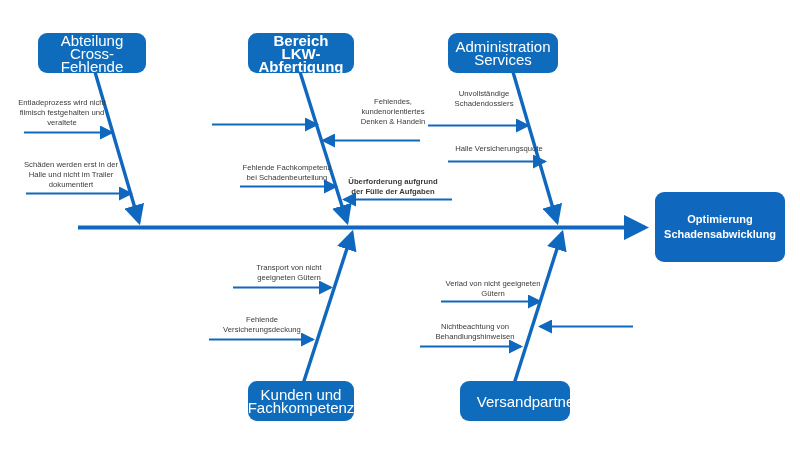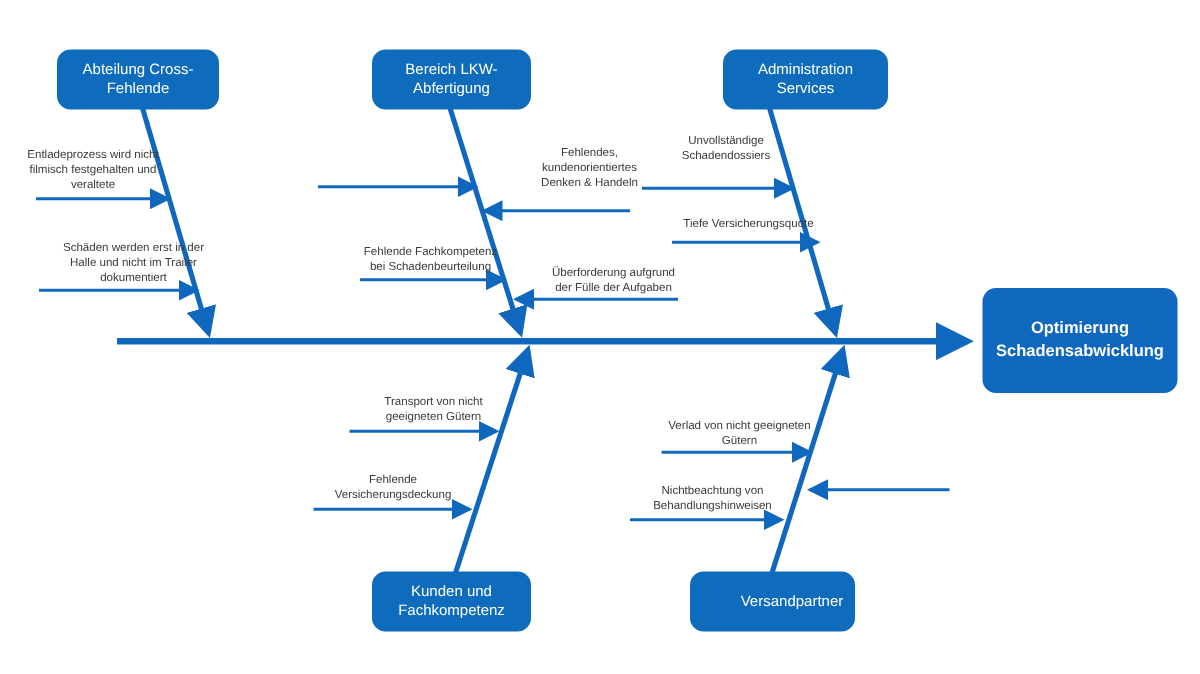--- a/index.html
+++ b/index.html
@@ -28,21 +28,21 @@
   }
   .cat-box {
     position: absolute;
     background: #0F6CBD;
     border-radius: 9px;
     color: #ffffff;
     display: flex;
     align-items: center;
     justify-content: center;
     text-align: center;
-    font-size: 10px;
+    font-size: 15px;
     line-height: 13px;
     box-sizing: border-box;
     padding: 2px 4px;
   }
   .head-box {
     position: absolute;
     background: #1068BE;
     border-radius: 9px;
     color: #ffffff;
     display: flex;
@@ -145,63 +145,63 @@
     </g>
     <g>
       <line x1="420" y1="346.5" x2="521" y2="346.5" stroke="#1068BE" stroke-width="2" marker-end="url(#arrowR)"></line>
     </g>
   </svg>
 
   <div class="cat-box" style="left:38px; top:33px; width:108px; height:40px;">
     <span><span>Abteilung Cross-</span><br><span>Fehlende</span></span>
   </div>
 
-  <div class="cat-box" style="left:248px; top:33px; width:106px; height:40px;">
+  <div class="cat-box" style="left:248px; top:33px; width:106px; height:40px;font-weight:bold;">
     <span><span>Bereich LKW-</span><br><span>Abfertigung</span></span>
   </div>
 
-  <div class="cat-box" style="left:482px; top:33px; width:110px; height:40px;">
+  <div class="cat-box" style="left:448px; top:33px; width:110px; height:40px;">
     <span><span>Administration</span><br><span>Services</span></span>
   </div>
 
   <div class="cat-box" style="left:248px; top:381px; width:106px; height:40px;">
     <span><span>Kunden und</span><br><span>Fachkompetenz</span></span>
   </div>
 
   <div class="cat-box" style="left:460px; top:381px; width:110px; height:40px;padding-left:30px;">
     <span>Versandpartner</span>
   </div>
 
   <div class="head-box" style="left:655px; top:192px; width:130px; height:70px;">
     <span><span>Optimierung</span><br><span>Schadensabwicklung</span></span>
   </div>
 
   <div class="cause-label" style="left:0px; top:98px; width:124px;">Entladeprozess wird nicht
 filmisch festgehalten und
 veraltete</div>
 
-  <div class="cause-label" style="left:22px; top:160px; width:134px;text-align:center;">Schäden werden erst in der
+  <div class="cause-label" style="left:4px; top:160px; width:134px;text-align:center;">Schäden werden erst in der
 Halle und nicht im Trailer
 dokumentiert</div>
 
 
   <div class="cause-label" style="left:335px; top:97px; width:116px;">Fehlendes,
 kundenorientiertes
 Denken &amp; Handeln</div>
 
   <div class="cause-label" style="left:228px; top:163px; width:118px;">Fehlende Fachkompetenz
 bei Schadenbeurteilung</div>
 
-  <div class="cause-label" style="left:348px; top:177px; width:122px;">Überforderung aufgrund
+  <div class="cause-label" style="left:332px; top:177px; width:122px;font-weight:bold;">Überforderung aufgrund
 der Fülle der Aufgaben</div>
 
   <div class="cause-label" style="left:432px; top:89px; width:104px;">Unvollständige
 Schadendossiers</div>
 
-  <div class="cause-label" style="left:442px; top:144px; width:114px;">Tiefe Versicherungsquote</div>
+  <div class="cause-label" style="left:442px; top:144px; width:114px;">Halle Versicherungsquote</div>
 
   <div class="cause-label" style="left:236px; top:263px; width:106px;">Transport von nicht
 geeigneten Gütern</div>
 
   <div class="cause-label" style="left:206px; top:315px; width:112px;">Fehlende
 Versicherungsdeckung</div>
 
   <div class="cause-label" style="left:432px; top:279px; width:122px;">Verlad von nicht geeigneten
 Gütern</div>
 

